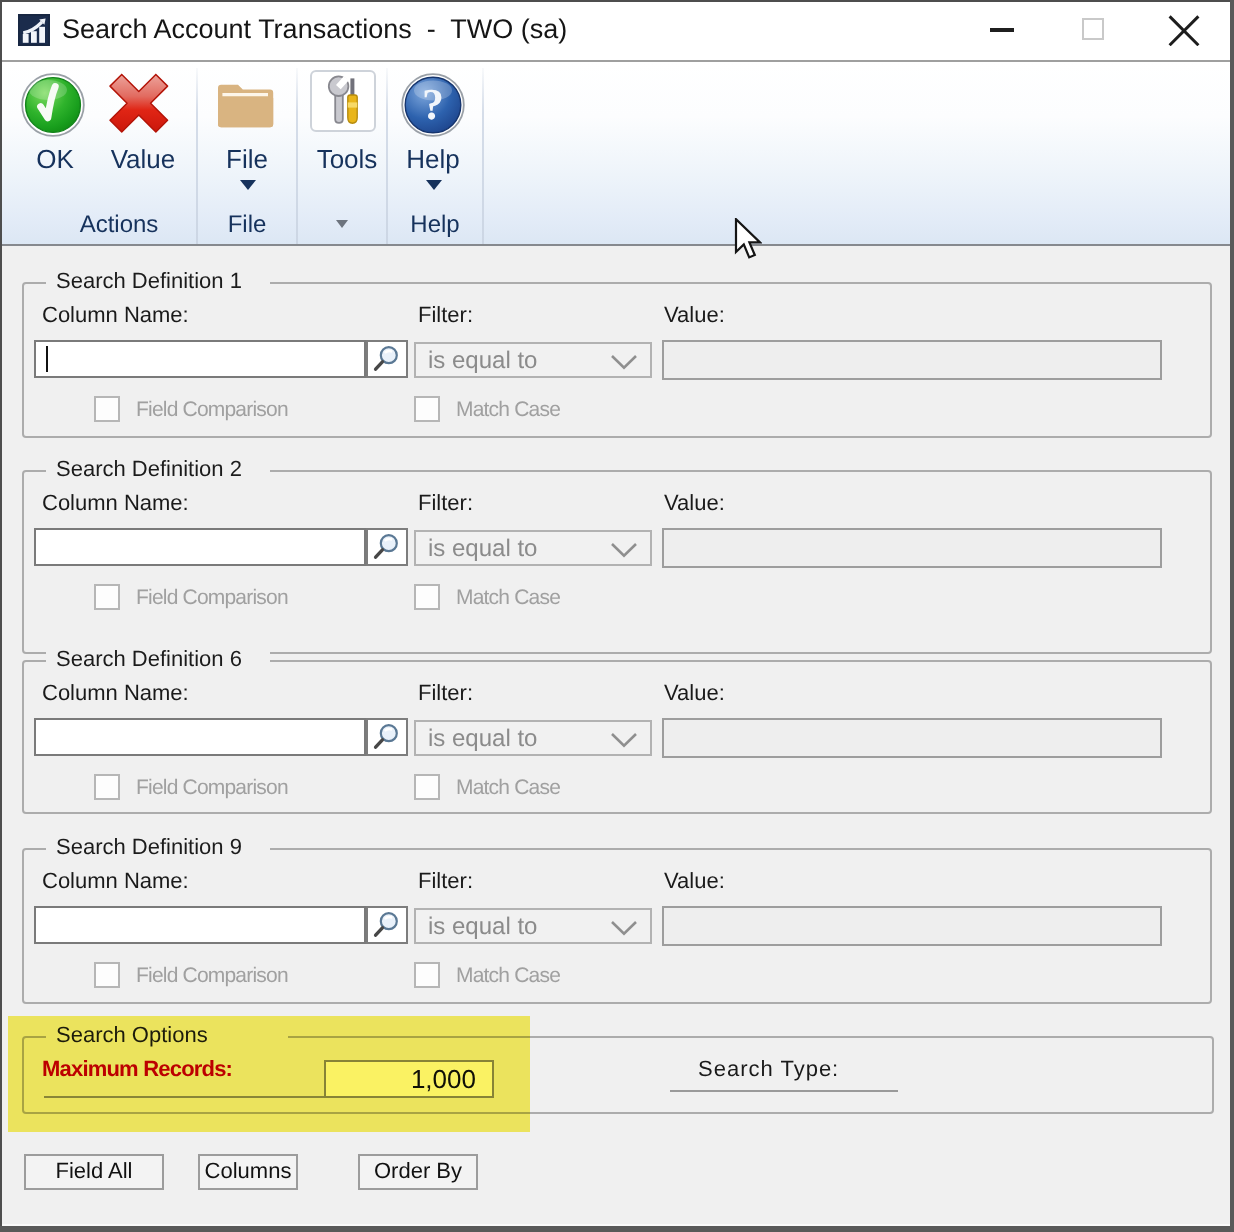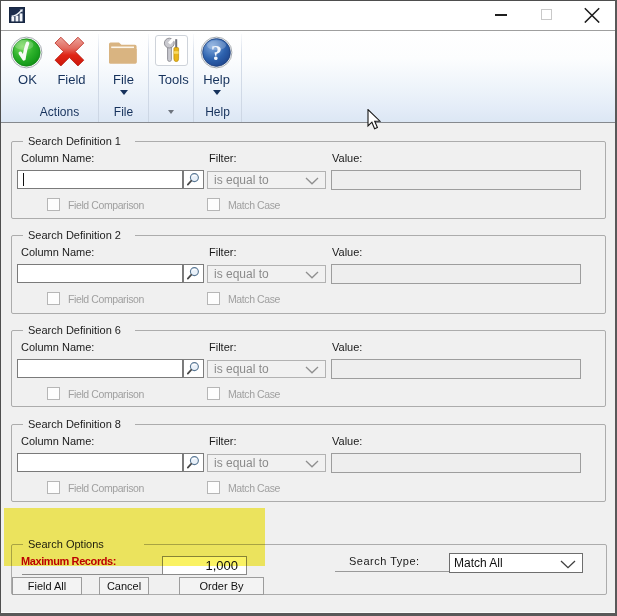--- a/index.html
+++ b/index.html
@@ -39,20 +39,21 @@
   <div class="titlebar">
     <svg class="abs" style="left:9px;top:7px" width="16" height="16" viewBox="0 0 16 16">
       <rect x="0" y="0" width="16" height="16" fill="#182742"></rect>
       <rect x="1" y="1" width="14" height="14" fill="#1b2c4c"></rect>
       <rect x="2.4" y="10" width="2.9" height="4.4" fill="#f2f5fa"></rect>
       <rect x="6.5" y="8.6" width="2.9" height="5.8" fill="#f2f5fa"></rect>
       <rect x="10.6" y="6.4" width="2.9" height="8" fill="#f2f5fa"></rect>
       <path d="M2.6 9.4 C6 9 8.8 7.2 12 4" stroke="#eef2f8" stroke-width="1.6" fill="none"></path>
       <path d="M10.6 2.8 L13.8 2.2 L13.2 5.4 Z" fill="#eef2f8"></path>
     </svg>
+    <div class="title-text">Search Account Transactions  -  TWO (sa)</div>
 
     <div class="abs" style="left:495px;top:14px;width:12px;height:2px;background:#1f1f1f"></div>
 
     <div class="abs" style="left:541px;top:8.5px;width:11px;height:11px;border:1.5px solid #c9c9c9;box-sizing:border-box"></div>
 
     <svg class="abs" style="left:584px;top:7px" width="16" height="16" viewBox="0 0 16 16">
       <path d="M0.8 1.2 L15.2 15.6 M15.2 1.2 L0.8 15.6" stroke="#1d1d1d" stroke-width="1.5"></path>
     </svg>
   </div>
   <div class="sepline"></div>
@@ -83,21 +84,21 @@
       <defs>
         <linearGradient id="gx" x1="0%" y1="0%" x2="0%" y2="100%">
           <stop offset="0%" stop-color="#eca49c"></stop>
             <stop offset="38%" stop-color="#e26b60"></stop>
             <stop offset="62%" stop-color="#e02515"></stop>
             <stop offset="100%" stop-color="#cb170b"></stop>
         </linearGradient>
       </defs>
       <path d="M1.8 8.2 L8.2 1.8 L17.5 11.1 L26.8 1.8 L33.2 8.2 L23.9 17.5 L33.2 26.8 L26.8 33.2 L17.5 23.9 L8.2 33.2 L1.8 26.8 L11.1 17.5 Z" fill="url(#gx)" stroke="#b31408" stroke-width="0.8" stroke-linejoin="round" transform="translate(2.35,0.55) scale(0.917)"></path>
     </svg>
-    <div class="rlabel" style="left:47px;width:49px">Field</div>
+    <div class="rlabel" style="left:47px;width:49px">Value</div>
 
     <svg class="abs" style="left:108px;top:10px" width="31" height="24" viewBox="0 0 31 24">
       <path d="M1 3 Q1 1.4 2.6 1.4 L11 1.4 L13.4 3.8 L27 3.8 Q28.6 3.8 28.6 5.4 L28.6 21 Q28.6 22.6 27 22.6 L2.6 22.6 Q1 22.6 1 21 Z" fill="#d9b481"></path>
       <path d="M3.2 6.3 L26 6.3" stroke="#fdf6ea" stroke-width="1.6"></path>
       <path d="M1 8 L28.6 8 L28.6 21 Q28.6 22.6 27 22.6 L2.6 22.6 Q1 22.6 1 21 Z" fill="#d9b481"></path>
     </svg>
     <div class="rlabel" style="left:99px;width:49px">File</div>
     <div class="tri" style="left:119.5px;top:59px"></div>
 
     <div class="abs" style="left:155px;top:4px;width:33px;height:31px;background:#ffffff;border:1px solid #ced3da;border-radius:3px;box-sizing:border-box"></div>
@@ -158,21 +159,21 @@
         </svg>
     </div>
     <div class="flabel" style="left:320px;top:11px">Value:</div>
     <div class="val" style="left:319px;top:28px;width:250px;height:20px"></div>
     <div class="cb" style="left:35px;top:56px"></div>
     <div class="cblabel" style="left:56px;top:58px">Field Comparison</div>
     <div class="cb" style="left:195px;top:56px"></div>
     <div class="cblabel" style="left:216px;top:58px">Match Case</div>
   </div>
 
-  <div class="grp" style="top:235px;height:79px">
+  <div class="grp" style="top:235px;height:92px">
     <div class="grp-label">Search Definition 2</div>
     <div class="flabel" style="left:9px;top:11px">Column Name:</div>
     <div class="txt" style="left:5px;top:28px;width:166px;height:19px"></div>
     <div class="mag" style="left:171px;top:28px;width:21px;height:19px">
       <svg width="18" height="17" viewBox="0 0 18 17">
         <circle cx="10.4" cy="6.6" r="4" fill="#e9f1fa" stroke="#5a7894" stroke-width="1.1"></circle>
         <path d="M7.2 9.9 L3.8 13.6" stroke="#474747" stroke-width="1.7" stroke-linecap="round"></path>
         <path d="M8.4 5.4 Q9.9 3.9 12.1 4.8" stroke="#ffffff" stroke-width="1.2" fill="none"></path>
       </svg>
     </div>
@@ -209,63 +210,58 @@
     </div>
     <div class="flabel" style="left:320px;top:11px">Value:</div>
     <div class="val" style="left:319px;top:28px;width:250px;height:20px"></div>
     <div class="cb" style="left:35px;top:56px"></div>
     <div class="cblabel" style="left:56px;top:58px">Field Comparison</div>
     <div class="cb" style="left:195px;top:56px"></div>
     <div class="cblabel" style="left:216px;top:58px">Match Case</div>
   </div>
 
   <div class="grp" style="top:424px;height:78px">
-    <div class="grp-label">Search Definition 8</div>
-    <div class="flabel" style="left:9px;top:11px">Column Name:</div>
-    <div class="txt" style="left:5px;top:28px;width:166px;height:19px"></div>
-    <div class="mag" style="left:171px;top:28px;width:21px;height:19px">
-      <svg width="18" height="17" viewBox="0 0 18 17">
-        <circle cx="10.4" cy="6.6" r="4" fill="#e9f1fa" stroke="#5a7894" stroke-width="1.1"></circle>
-        <path d="M7.2 9.9 L3.8 13.6" stroke="#474747" stroke-width="1.7" stroke-linecap="round"></path>
-        <path d="M8.4 5.4 Q9.9 3.9 12.1 4.8" stroke="#ffffff" stroke-width="1.2" fill="none"></path>
-      </svg>
-    </div>
-    <div class="flabel" style="left:197px;top:11px">Filter:</div>
-    <div class="combo-d" style="left:195px;top:29px;width:119px;height:18px">is equal to
-      <svg width="14" height="8" style="position:absolute;right:6px;top:5px">
-          <polyline points="1,1 7,6.8 13,1" fill="none" stroke="#8f8f8f" stroke-width="1.3"></polyline>
-        </svg>
-    </div>
-    <div class="flabel" style="left:320px;top:11px">Value:</div>
-    <div class="val" style="left:319px;top:28px;width:250px;height:20px"></div>
-    <div class="cb" style="left:35px;top:56px"></div>
-    <div class="cblabel" style="left:56px;top:58px">Field Comparison</div>
-    <div class="cb" style="left:195px;top:56px"></div>
-    <div class="cblabel" style="left:216px;top:58px">Match Case</div>
-  </div>
-
-  <div class="grp" style="top:544px;height:51px;width:596px">
+    <div class="grp-label">Search Definition 9</div>
+    <div class="flabel" style="left:9px;top:11px">Column Name:</div>
+    <div class="txt" style="left:5px;top:28px;width:166px;height:19px"></div>
+    <div class="mag" style="left:171px;top:28px;width:21px;height:19px">
+      <svg width="18" height="17" viewBox="0 0 18 17">
+        <circle cx="10.4" cy="6.6" r="4" fill="#e9f1fa" stroke="#5a7894" stroke-width="1.1"></circle>
+        <path d="M7.2 9.9 L3.8 13.6" stroke="#474747" stroke-width="1.7" stroke-linecap="round"></path>
+        <path d="M8.4 5.4 Q9.9 3.9 12.1 4.8" stroke="#ffffff" stroke-width="1.2" fill="none"></path>
+      </svg>
+    </div>
+    <div class="flabel" style="left:197px;top:11px">Filter:</div>
+    <div class="combo-d" style="left:195px;top:29px;width:119px;height:18px">is equal to
+      <svg width="14" height="8" style="position:absolute;right:6px;top:5px">
+          <polyline points="1,1 7,6.8 13,1" fill="none" stroke="#8f8f8f" stroke-width="1.3"></polyline>
+        </svg>
+    </div>
+    <div class="flabel" style="left:320px;top:11px">Value:</div>
+    <div class="val" style="left:319px;top:28px;width:250px;height:20px"></div>
+    <div class="cb" style="left:35px;top:56px"></div>
+    <div class="cblabel" style="left:56px;top:58px">Field Comparison</div>
+    <div class="cb" style="left:195px;top:56px"></div>
+    <div class="cblabel" style="left:216px;top:58px">Match Case</div>
+  </div>
+
+  <div class="grp" style="top:518px;height:39px;width:596px">
     <div class="grp-label" style="padding-right:40px">Search Options</div>
     <div class="abs" style="left:9px;top:10px;font-size:11px;font-weight:bold;color:#c00000;line-height:12px;letter-spacing:-0.4px">Maximum Records:</div>
     <div class="abs" style="left:10px;top:29px;width:141px;height:1px;background:#8c8c8c"></div>
     <div class="txt" style="left:150px;top:11px;width:85px;height:19px;font-size:13px;color:#101010;text-align:right;line-height:17px;padding-right:8px;border-color:#8a8a8a">1,000</div>
     <div class="flabel" style="left:337px;top:11px;letter-spacing:0.5px">Search Type:</div>
     <div class="abs" style="left:323px;top:26px;width:114px;height:1px;background:#9a9a9a"></div>
-    <div class="txt" style="left:437px;top:8px;width:134px;height:20px;font-size:12px;color:#101010;line-height:18px;padding-left:4px;border-color:#6e6e6e">Match All
-      <svg width="16" height="9" style="position:absolute;right:6px;top:6px">
-          <polyline points="1,1 8,7.6 15,1" fill="none" stroke="#3f3f3f" stroke-width="1.3"></polyline>
-        </svg>
-    </div>
   </div>
 
   <div class="abs" style="left:4px;top:508px;width:261px;height:58px;background:#faf263;mix-blend-mode:multiply"></div>
 
   <div class="btn" style="left:12px;width:70px">Field All</div>
-  <div class="btn" style="left:99px;width:50px">Cancel</div>
-  <div class="btn" style="left:179px;width:85px">Order By</div>
+  <div class="btn" style="left:99px;width:50px">Columns</div>
+  <div class="btn" style="left:179px;width:60px">Order By</div>
 
   <div class="abs" style="left:0;top:0;width:1px;height:616px;background:#4e4e4e"></div>
   <div class="abs" style="left:0;top:0;width:617px;height:1px;background:#4e4e4e"></div>
   <div class="abs" style="left:615px;top:0;width:2px;height:616px;background:#595959"></div>
   <div class="abs" style="left:0;top:613px;width:617px;height:3px;background:#595959"></div>
 
   <div class="abs" style="left:1px;top:612px;width:614px;height:1px;background:#fafafa"></div>
 
   <svg class="abs" style="left:366.5px;top:108.6px" width="14" height="21" viewBox="0 0 14 21">
     <path d="M1 0.6 L1 17 L4.9 13.2 L7.6 19.7 L10.4 18.5 L7.7 12.2 L13 12.2 Z" fill="#ffffff" stroke="#151515" stroke-width="1.1"></path>

